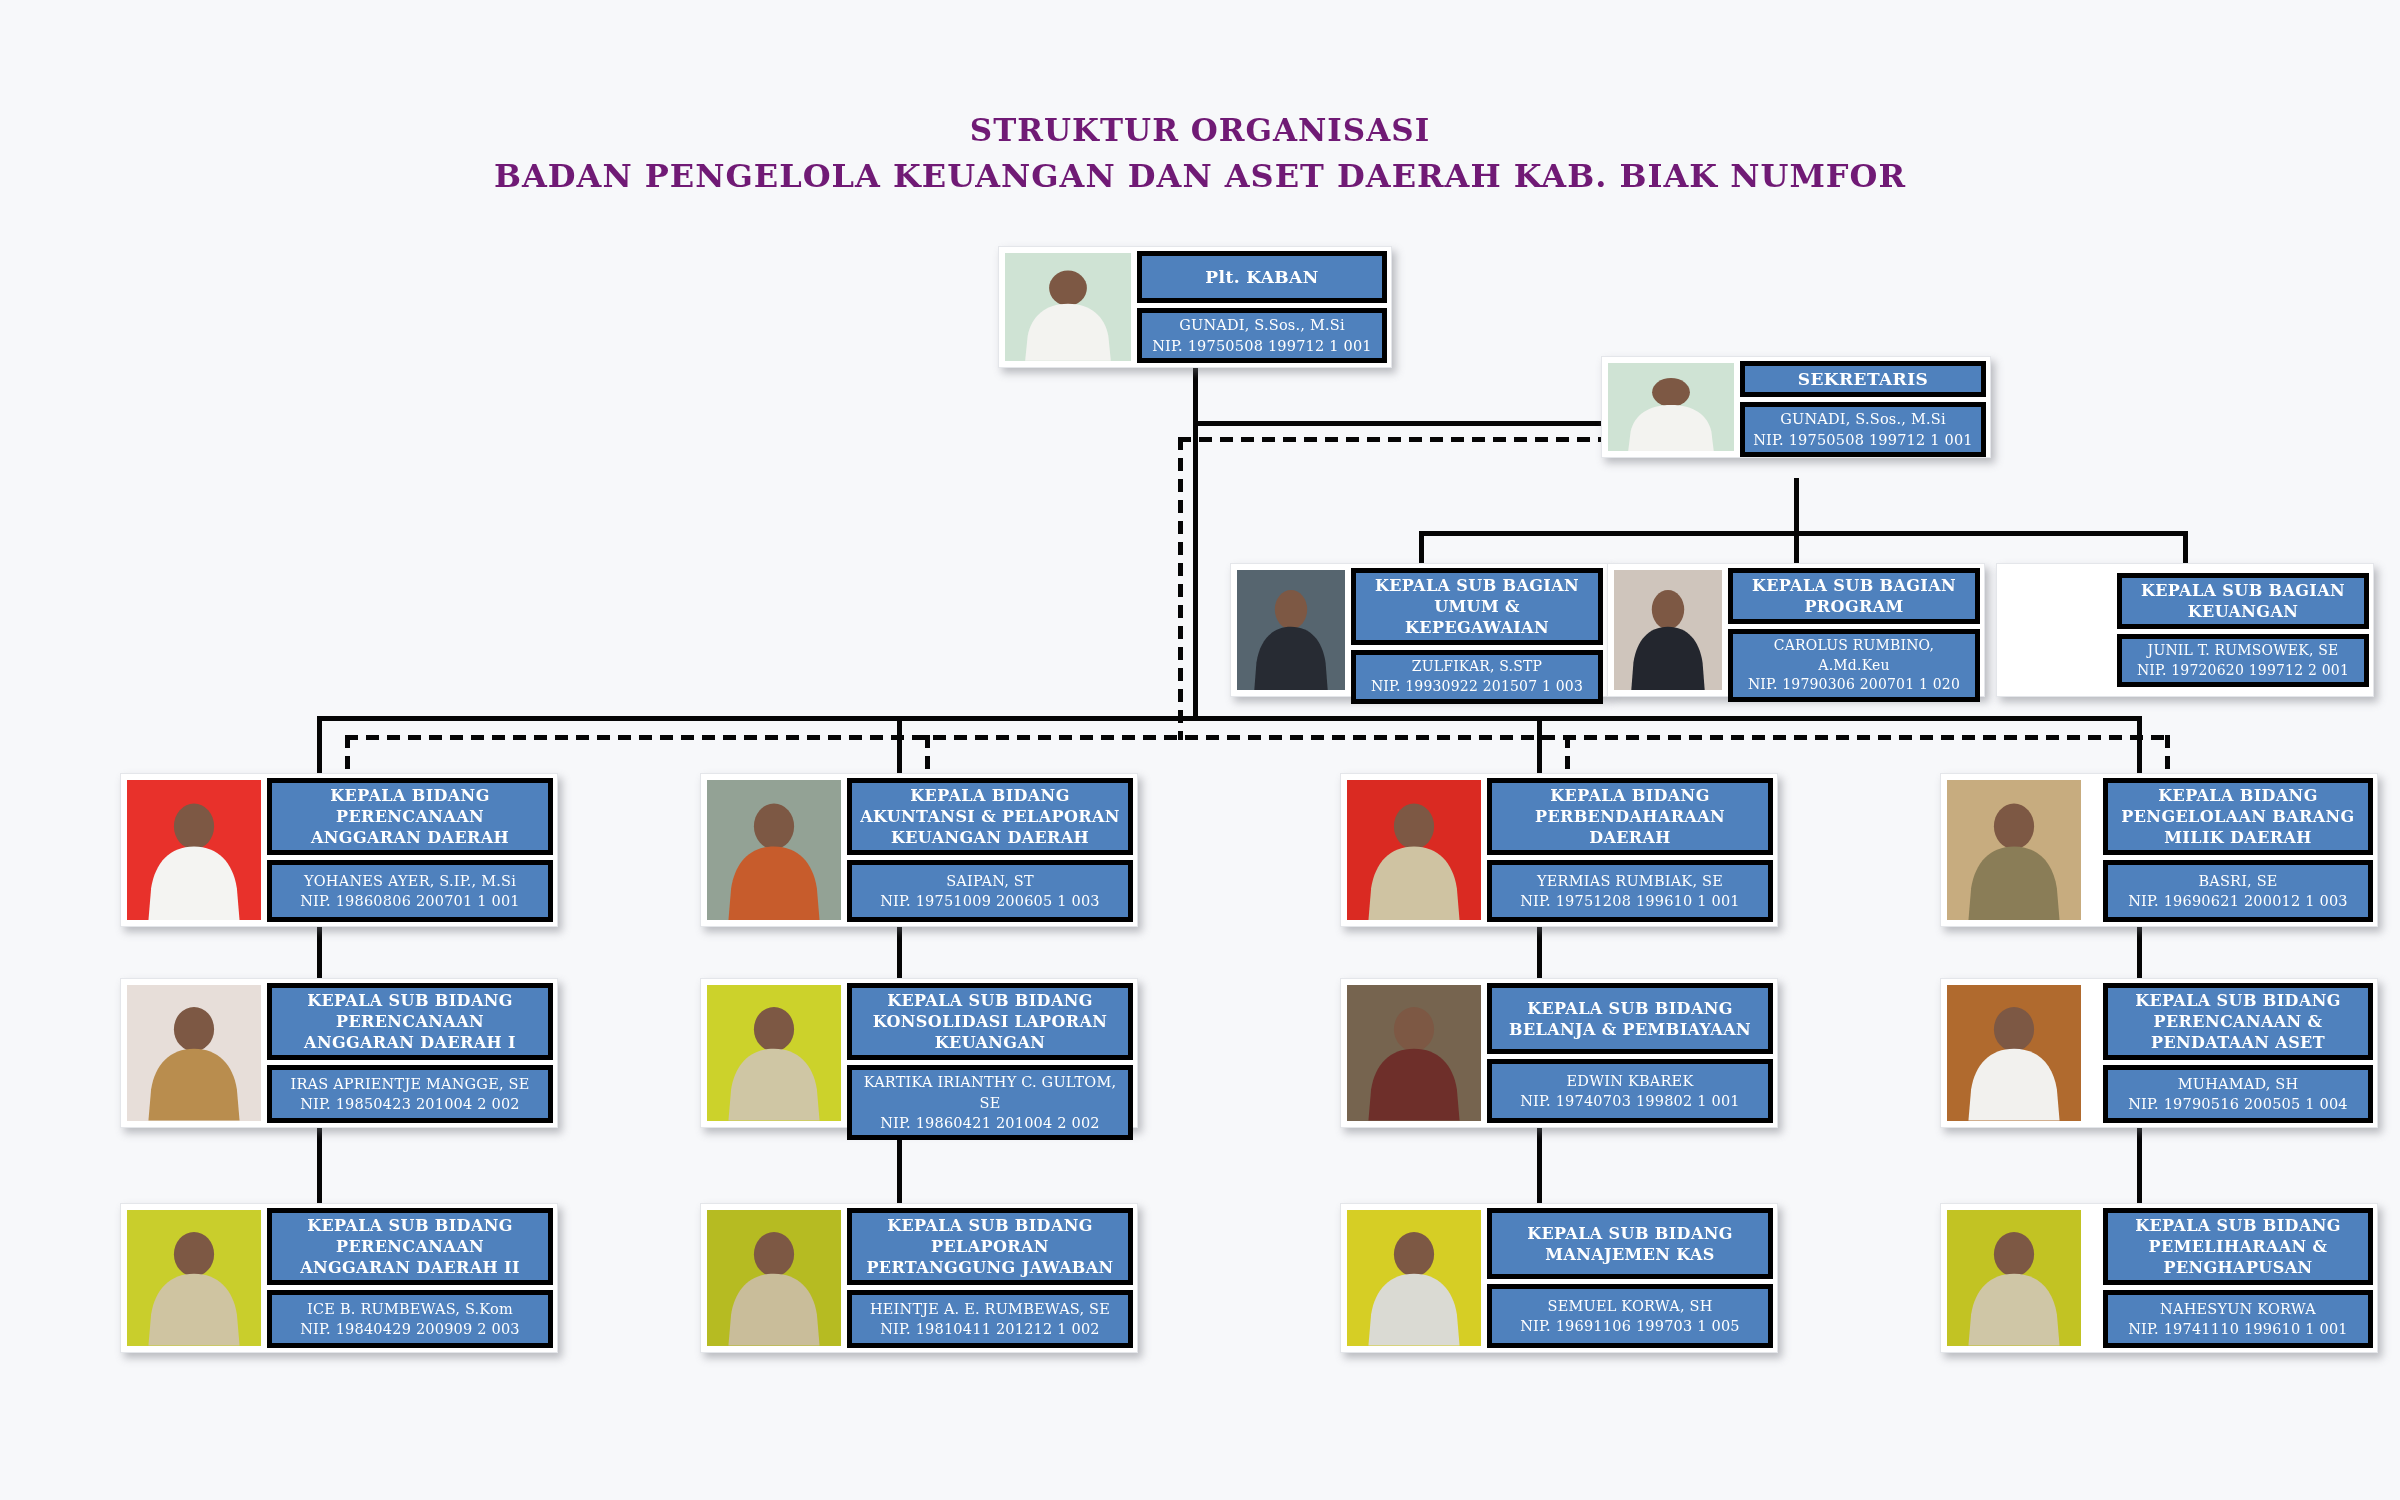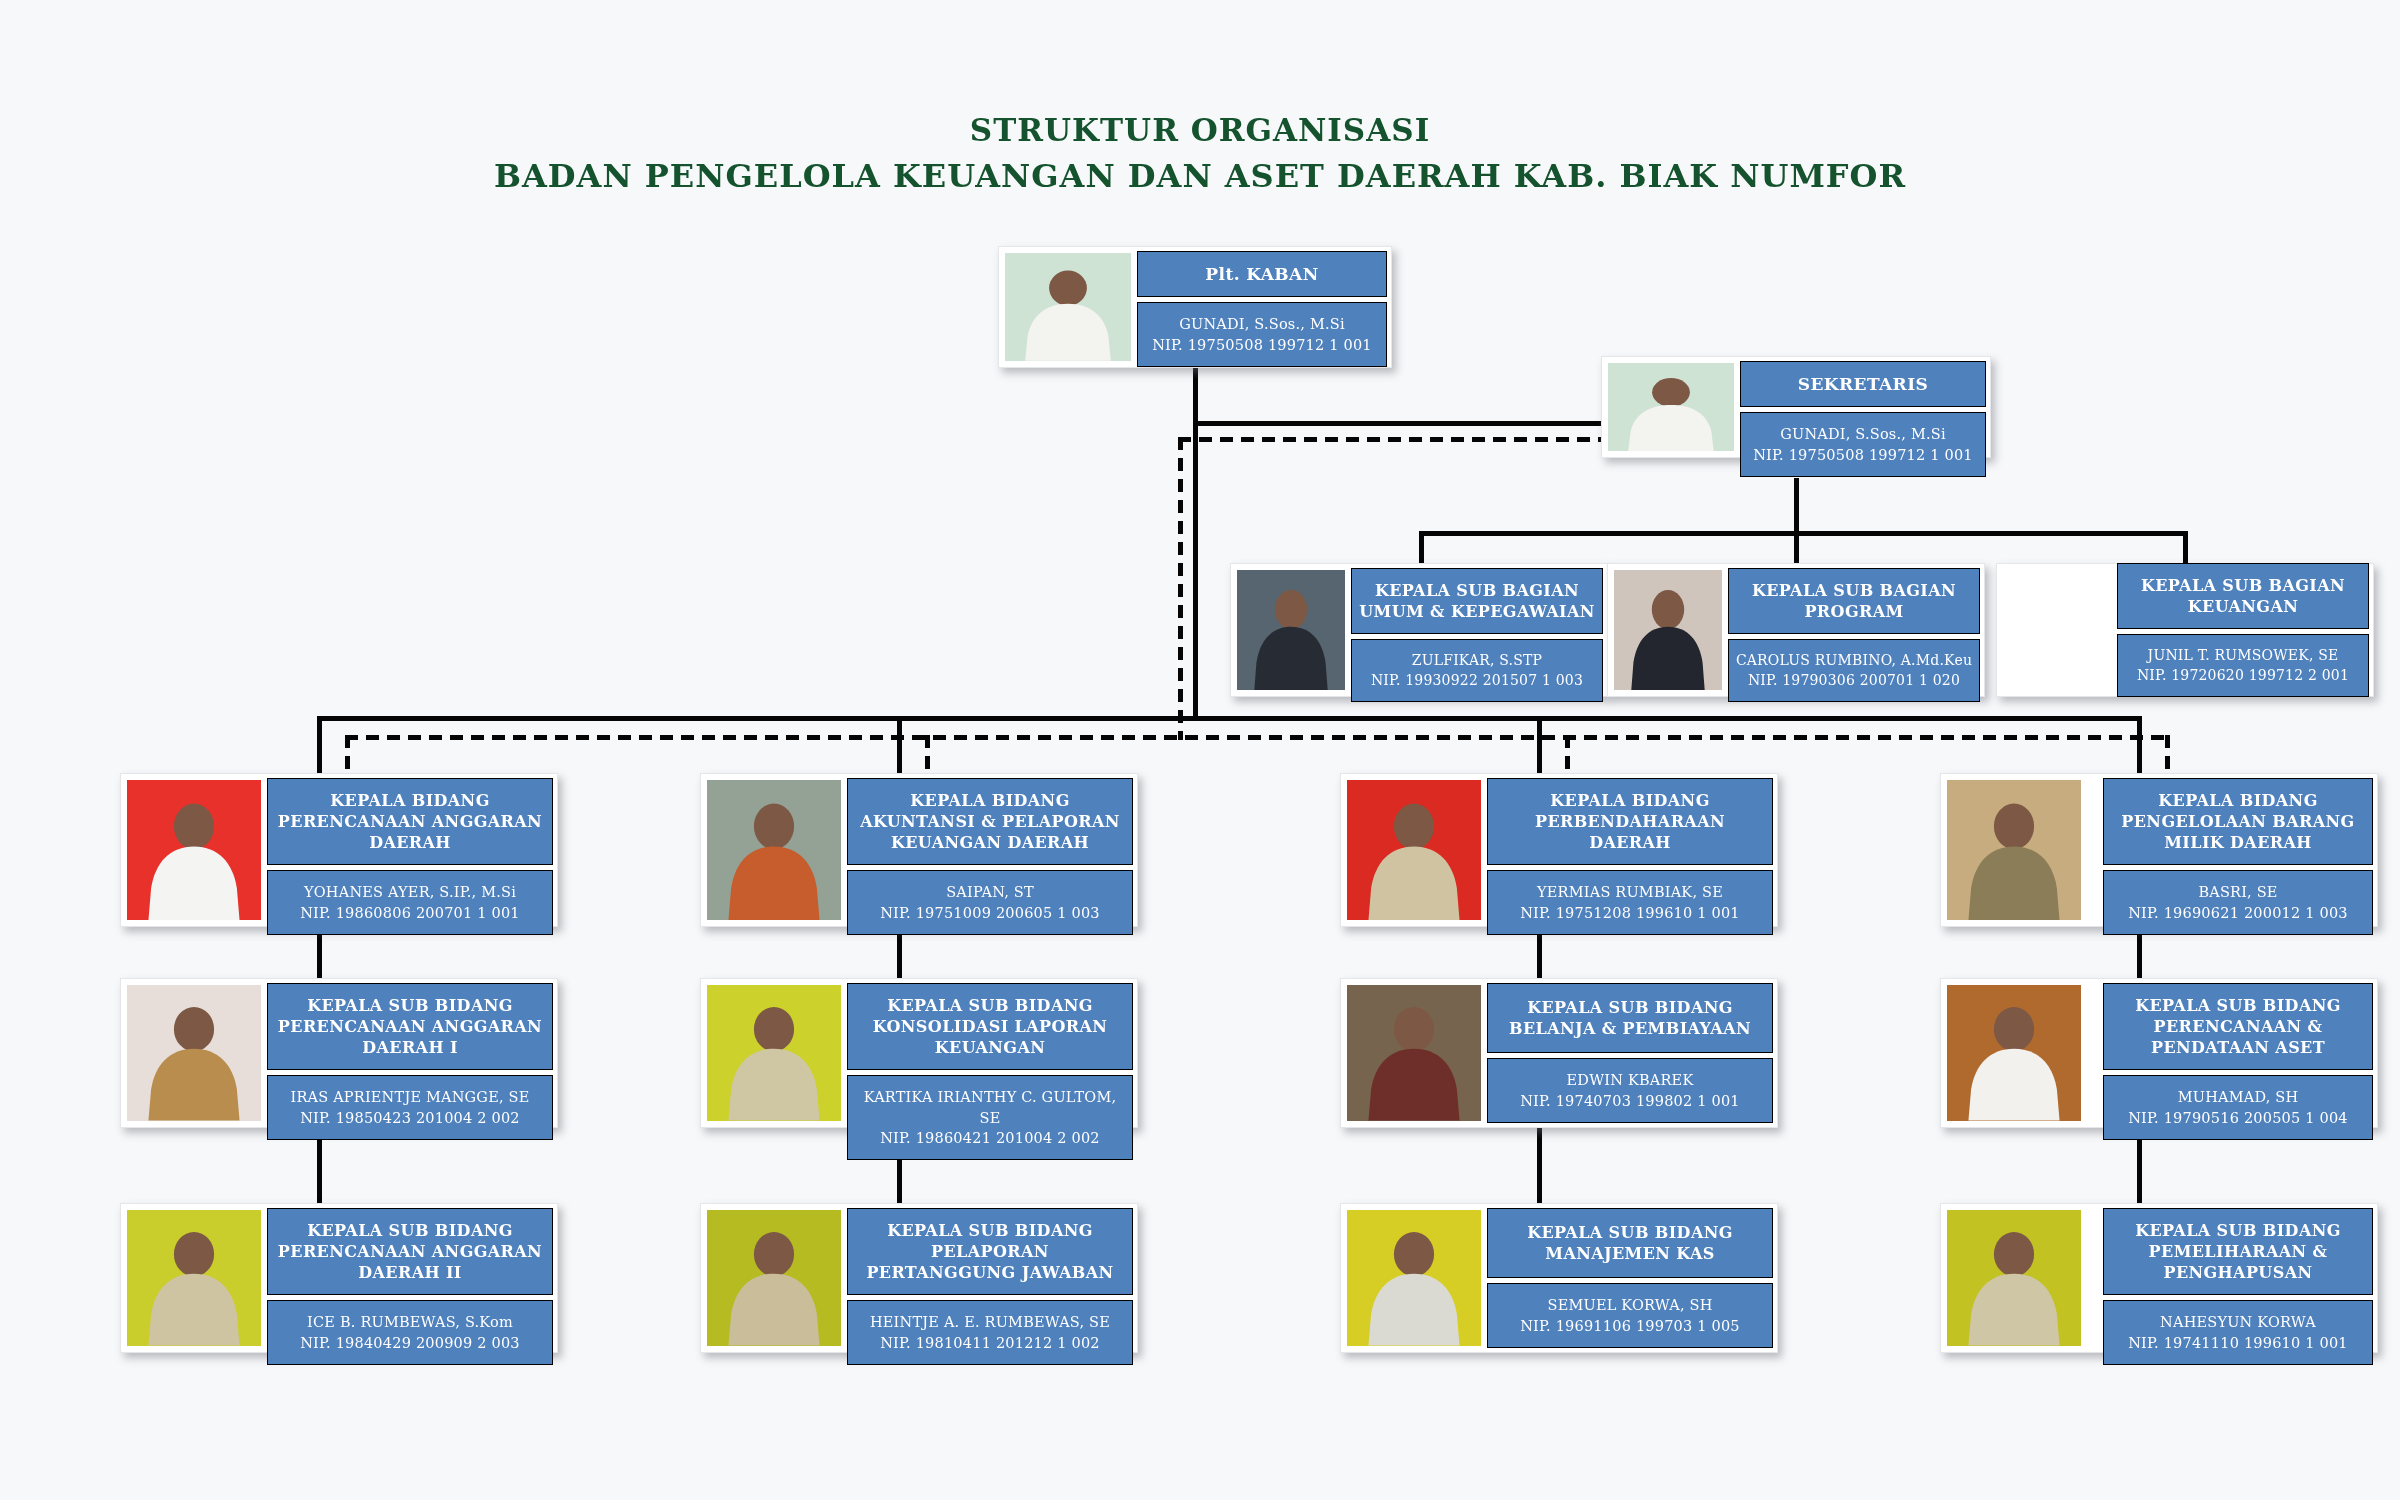--- a/index.html
+++ b/index.html
@@ -1,33 +1,33 @@
 <!DOCTYPE html>
 <html><head>
 <meta charset="utf-8">
 <style>
   html,body{margin:0;padding:0;background:#eef0f3;}
   #stage{position:relative;width:2400px;height:1500px;background:#f7f8fa;overflow:hidden;
          font-family:"DejaVu Serif","Liberation Serif",serif;}
   
-  #titleblock{position:absolute;top:108px;left:0;width:2400px;text-align:center;color:#14532d;}
+  #titleblock{position:absolute;top:108px;left:0;width:2400px;text-align:center;color:#701a75;}
   #titleblock .t1{font-size:31px;font-weight:700;letter-spacing:1px;line-height:1.45;}
   #titleblock .t2{font-size:32px;font-weight:700;letter-spacing:1px;line-height:1.45;}
   
   .ln{position:absolute;background:#050505;z-index:1;}
   .ln.dash-h{background:repeating-linear-gradient(to right,#050505 0 13px,transparent 13px 21px);}
   .ln.dash-v{background:repeating-linear-gradient(to bottom,#050505 0 13px,transparent 13px 21px);}
   
   .card{position:absolute;display:flex;gap:4px;background:#ffffff;padding:4px;box-sizing:border-box;
         border:1px solid #e4e6ea;box-shadow:4px 5px 8px rgba(110,112,122,.45);z-index:2;}
   .photo{position:relative;flex:0 0 auto;border:2px solid #fff;box-sizing:border-box;overflow:hidden;}
   .photo svg{position:absolute;left:0;bottom:0;width:100%;height:96%;}
   .cardboxes{flex:1 1 auto;display:flex;flex-direction:column;gap:5px;min-width:0;}
-  .bluebox{background:#4f81bd;border:1px solid #000000;color:#ffffff;display:flex;flex-direction:column;
-           align-items:center;justify-content:center;text-align:center;box-sizing:border-box;padding:11px 6px;}
+  .bluebox{background:#4f81bd;border:5px solid #000000;color:#ffffff;display:flex;flex-direction:column;
+           align-items:center;justify-content:center;text-align:center;box-sizing:border-box;padding:2px 6px;}
   .rolebox{flex:1.15;font-weight:700;font-size:16px;line-height:1.32;letter-spacing:.4px;}
   .namebox{flex:1;font-size:14.5px;line-height:1.4;letter-spacing:.2px;}
   .c-kaban .rolebox,.c-sek .rolebox{font-size:17px;}
   .c-sb .rolebox{font-size:16px;}
   .c-sb .namebox{font-size:14px;}
   
   .c-kaban{left:998px;top:246px;width:394px;height:122px;}
   .c-sek{left:1601px;top:356px;width:390px;height:102px;}
   .c-sb1{left:1230px;top:563px;width:378px;height:134px;}
   .c-sb2{left:1607px;top:563px;width:378px;height:134px;}

